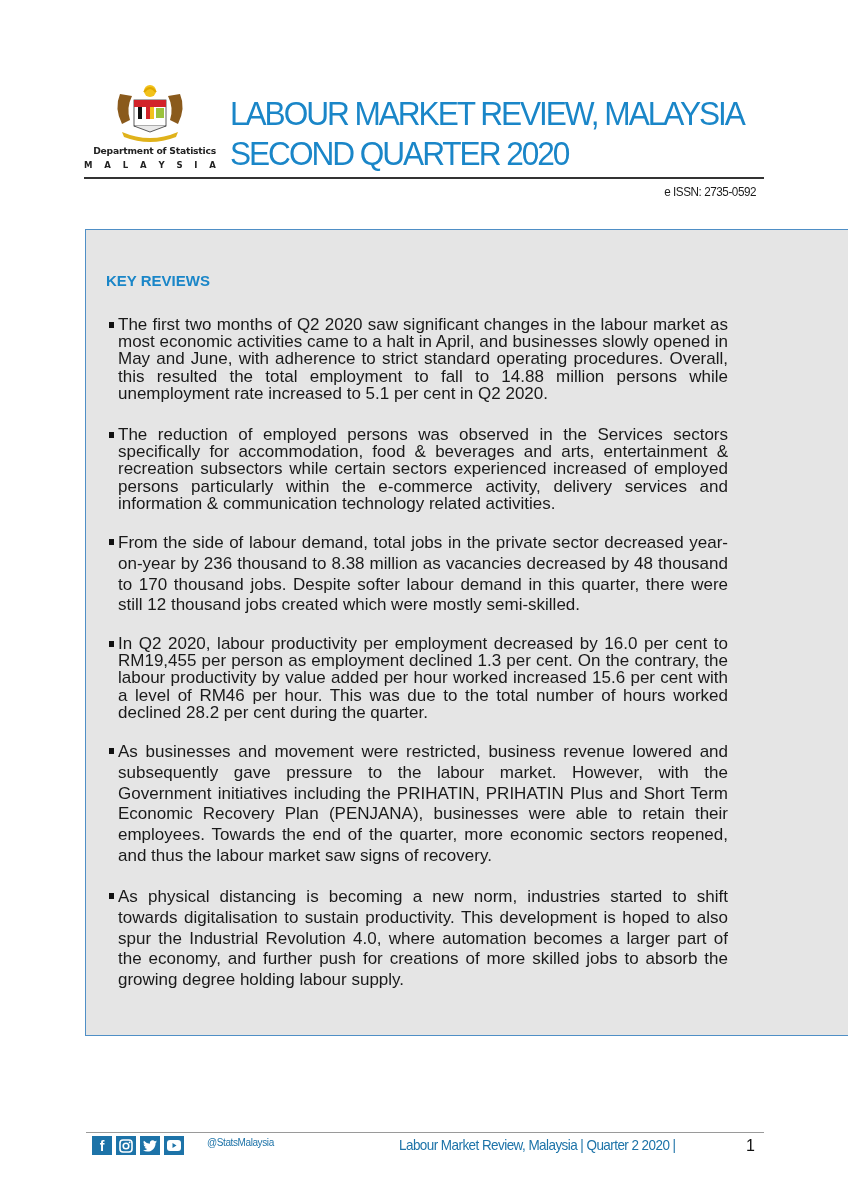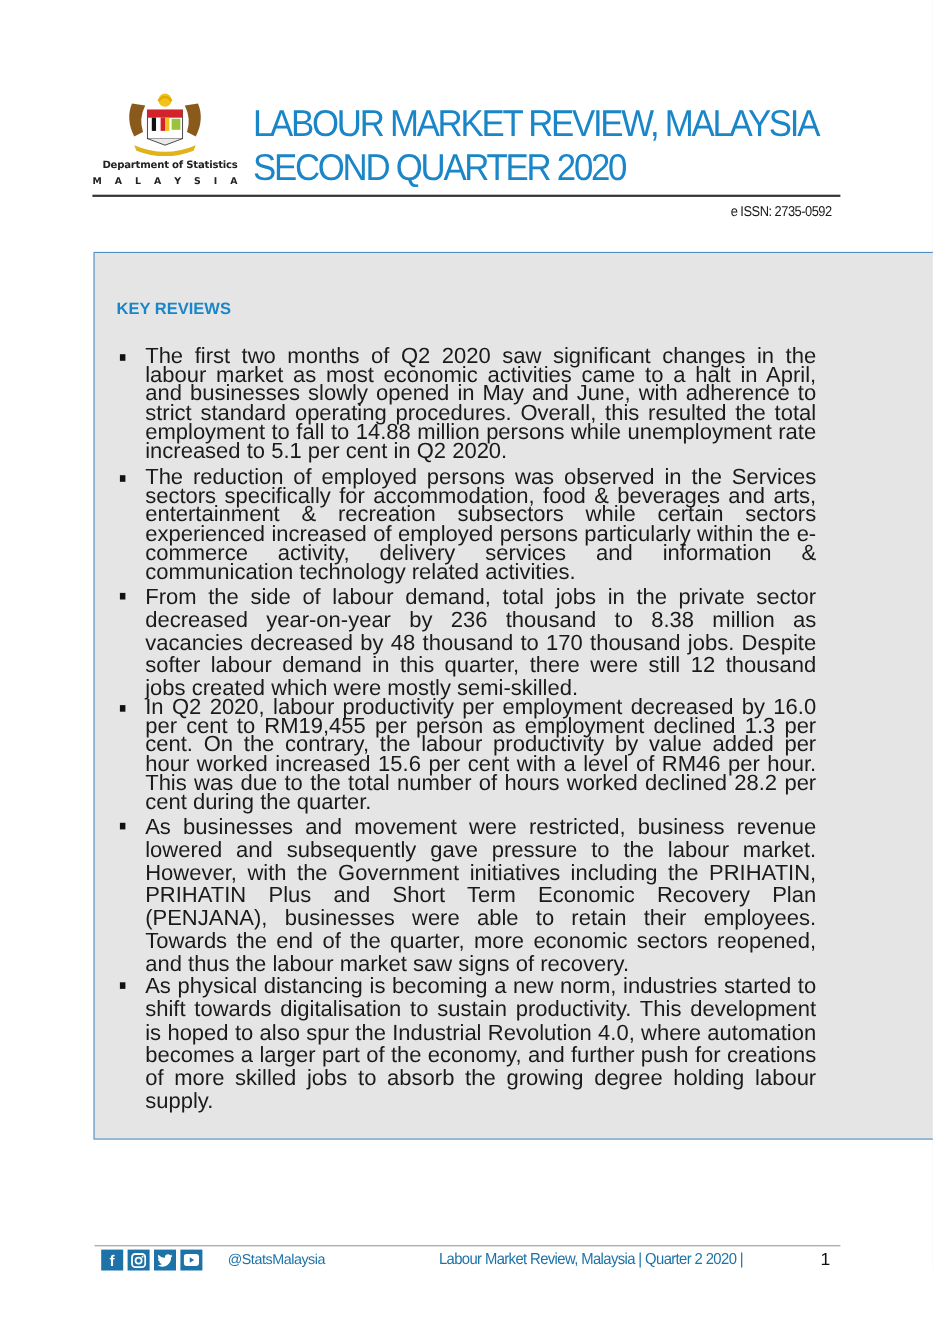--- a/index.html
+++ b/index.html
@@ -19,27 +19,27 @@
   .title div { height: 40px; }
   .header-rule { position: absolute; left: 84px; top: 177px; width: 680px; height: 2px; background: #333; }
   .issn { position: absolute; right: 92px; top: 184px; font-size: 13px; color: #1a1a1a; letter-spacing: -0.5px;
     transform: scaleX(0.9); transform-origin: right top; }
   .review-box { position: absolute; left: 85px; top: 229px; width: 812px; height: 807px;
     background: #e5e5e5; border: 1.5px solid #4f8fc6; box-sizing: border-box; }
   .kr-heading { position: absolute; left: 20px; top: 42px; color: #1a86c8; font-weight: bold; font-size: 15px; }
   .bullets { position: absolute; left: 0; top: 0; width: 100%; }
   .bullet { position: absolute; left: 20px; width: 636px; }
   .bullet .mark { position: absolute; left: 3px; top: 6px; width: 5px; height: 6px; background: #111; }
-  .bullet .text { position: absolute; left: 26px; width: 610px; font-size: 20px; line-height: 17.2px; text-align: justify; color: #1a1a1a; }
+  .bullet .text { position: absolute; left: 12px; width: 610px; font-size: 17px; line-height: 17.2px; text-align: justify; color: #1a1a1a; }
   .bullet.loose .text { line-height: 20.8px; }
   .footer-rule { position: absolute; left: 86px; top: 1132px; width: 678px; height: 1px; background: #9a9a9a; }
   .social { position: absolute; left: 92px; top: 1136px; display: flex; gap: 4px; }
   .social .ico { width: 20px; height: 19px; background: #1d73a8; display: flex; align-items: center; justify-content: center;
     color: #fff; font-weight: bold; font-size: 14px; }
-  .handle { position: absolute; left: 207px; top: 1137px; color: #1d73a8; font-size: 13px; letter-spacing: -0.4px; }
+  .handle { position: absolute; left: 207px; top: 1137px; color: #1d73a8; font-size: 10px; letter-spacing: -0.4px; }
   .footer-title { position: absolute; left: 399px; top: 1137px; color: #1d73a8; font-size: 14.5px; letter-spacing: -0.6px;
     transform: scaleX(0.93); transform-origin: left top; white-space: nowrap; }
   .page-num { position: absolute; left: 746px; top: 1137px; font-size: 16px; color: #111; }
 </style>
 </head>
 <body>
 
 <div class="logo">
   <svg class="crest" viewBox="0 0 76 60">
     <circle cx="38" cy="9" r="6" fill="#f2c21b"></circle>

